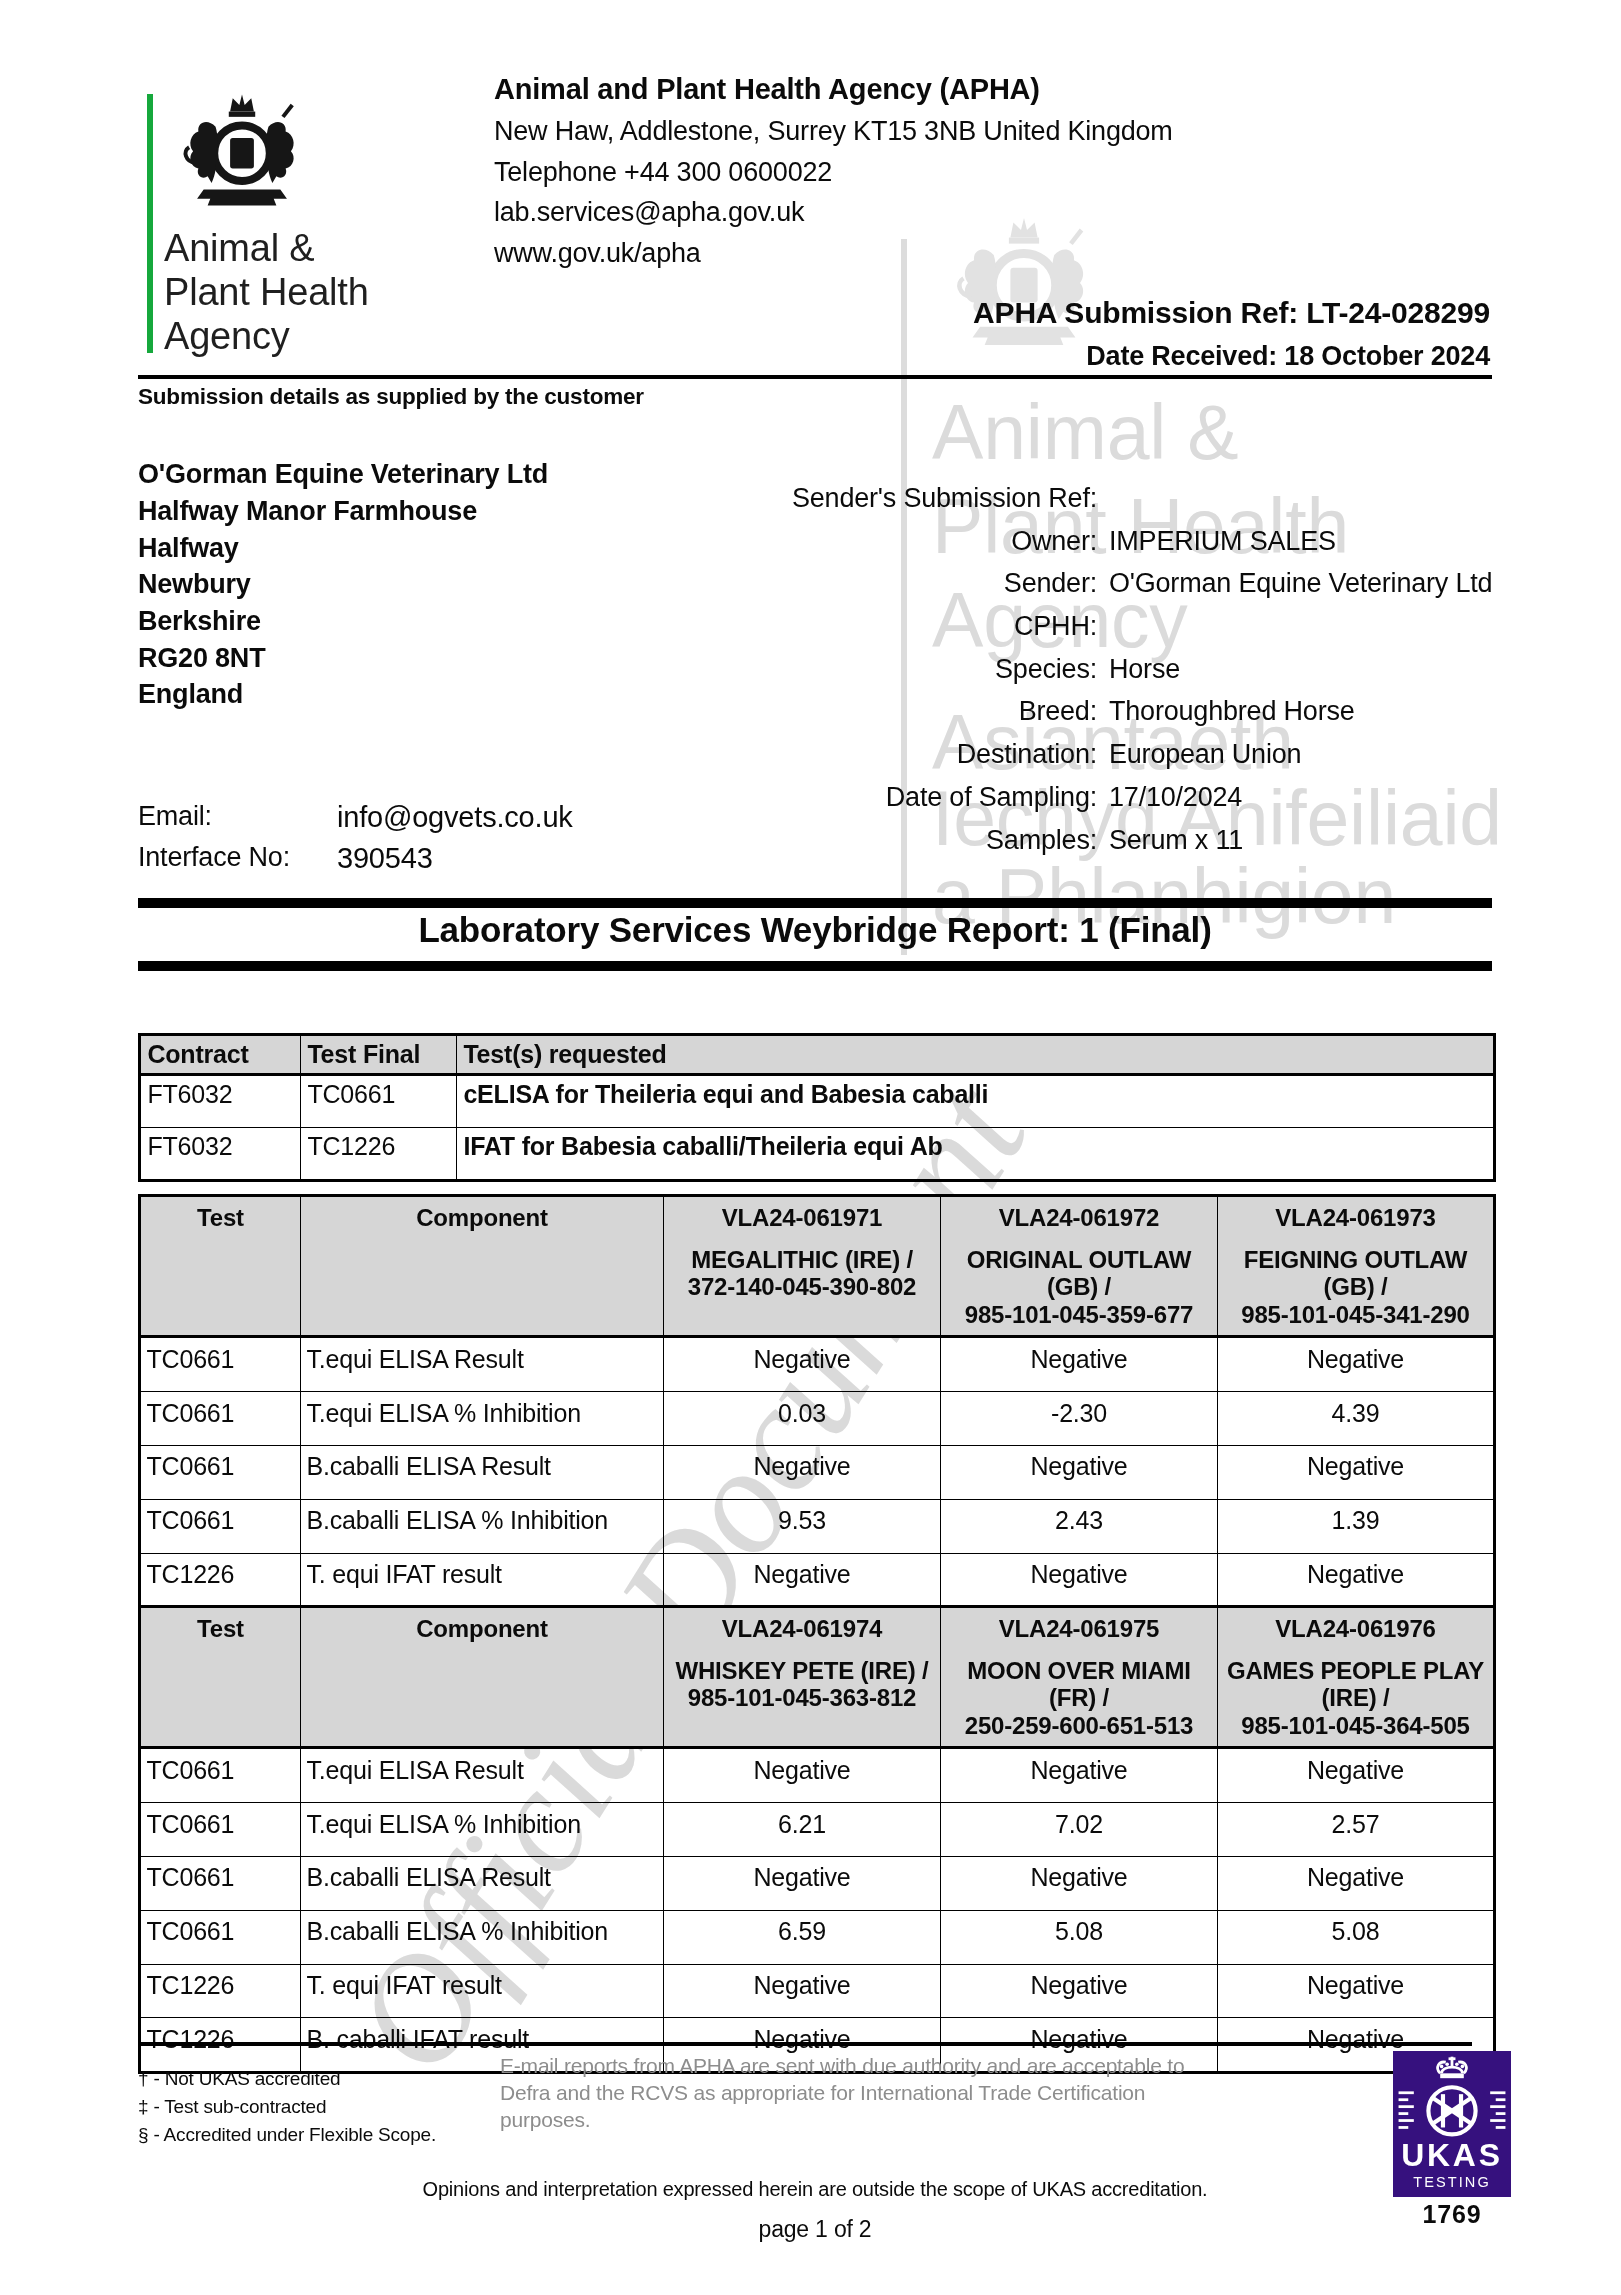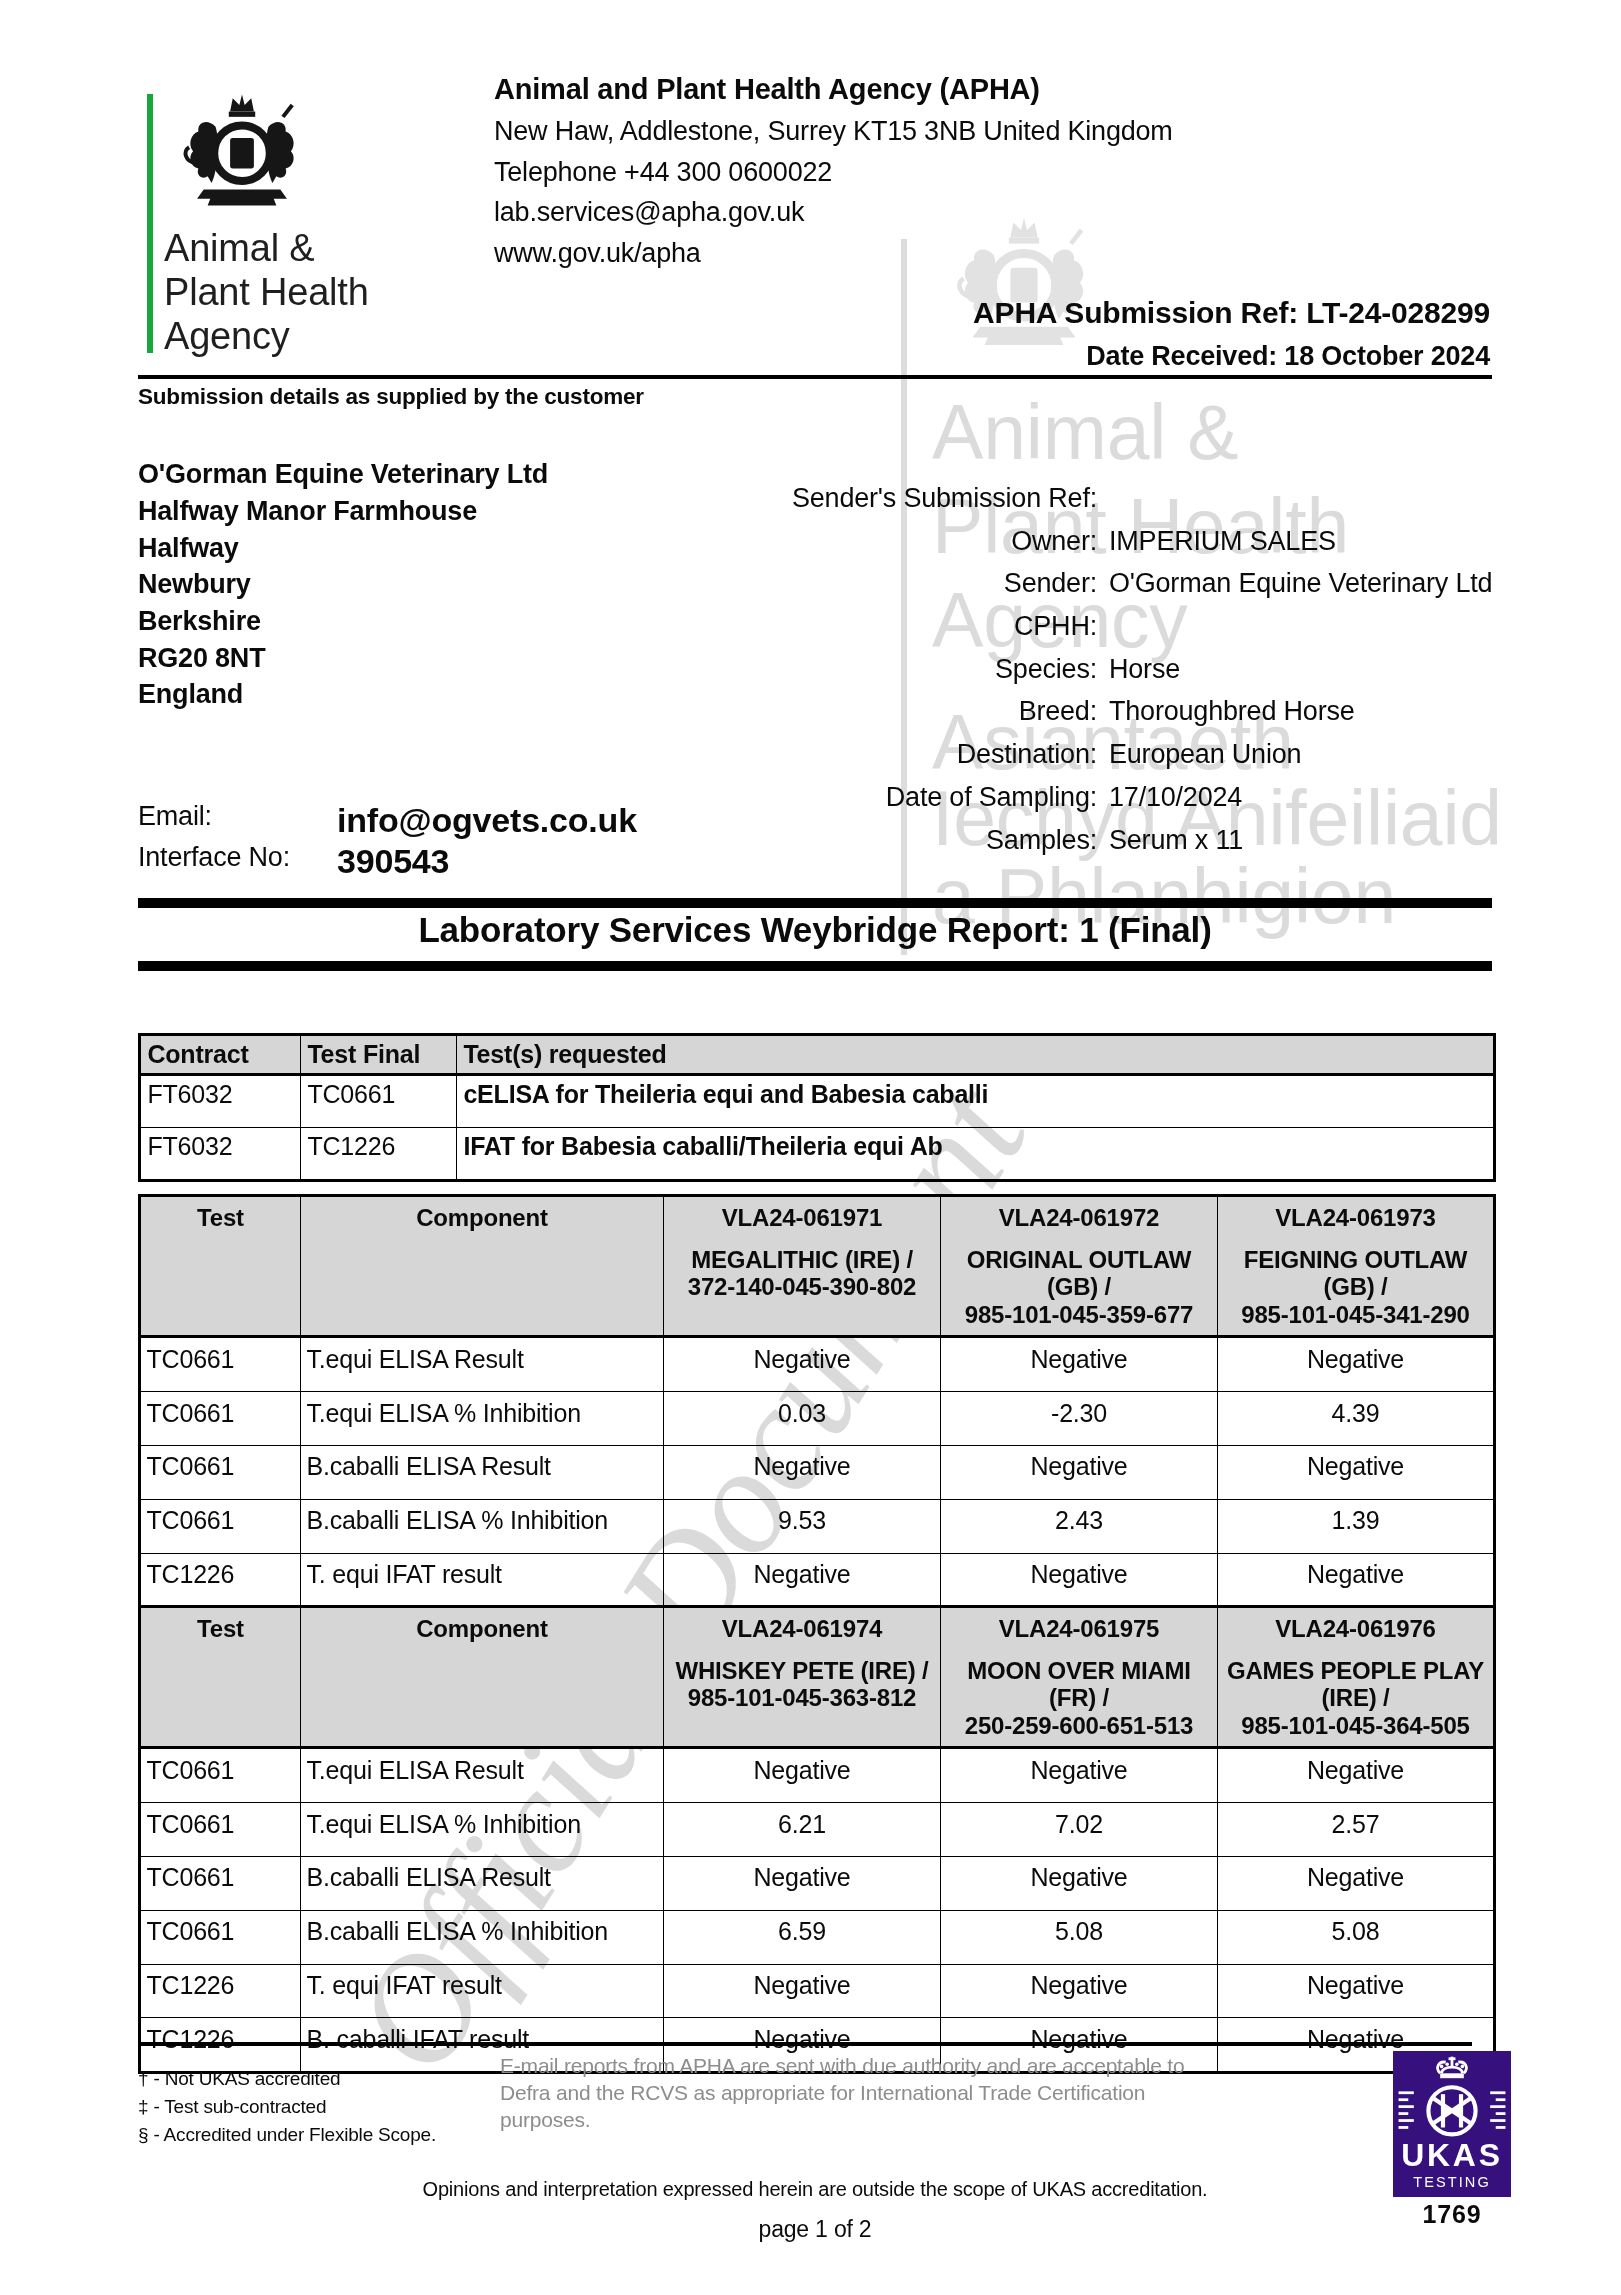--- a/index.html
+++ b/index.html
@@ -34,21 +34,21 @@
   .date-rec{top:341px;font-size:27px;font-weight:bold;}
   .rule1{left:138px;top:375px;width:1354px;height:4.1px;background:#000;}
   .subm-heading{left:138px;top:384px;font-size:22.5px;font-weight:bold;}
 
   
   .cust-line{left:138px;font-size:27px;font-weight:bold;white-space:nowrap;}
   .field-row{position:absolute;left:0;width:1622px;height:37px;}
   .field-label{position:absolute;left:780px;width:317px;text-align:right;font-size:27px;white-space:nowrap;}
   .field-value{position:absolute;left:1109px;font-size:27px;font-weight:normal;white-space:nowrap;}
   .kv-label{left:138px;font-size:27px;}
-  .kv-value{left:337px;font-size:34px;font-weight:bold;}
+  .kv-value{left:337px;font-size:29px;font-weight:normal;}
 
   
   .bar{left:138px;width:1354px;height:10px;background:#000;}
   .bar1{top:898px;} .bar2{top:961px;}
   .report-title{left:138px;top:910px;width:1354px;text-align:center;font-size:35px;font-weight:bold;}
   .report-note{left:138px;top:976px;width:1354px;text-align:center;}
   .report-note span{display:inline-block;width:1184px;font-size:21.6px;font-weight:bold;line-height:28.5px;}
 
   
   table.doc-table{position:absolute;left:138px;width:1354px;border-collapse:collapse;table-layout:fixed;

